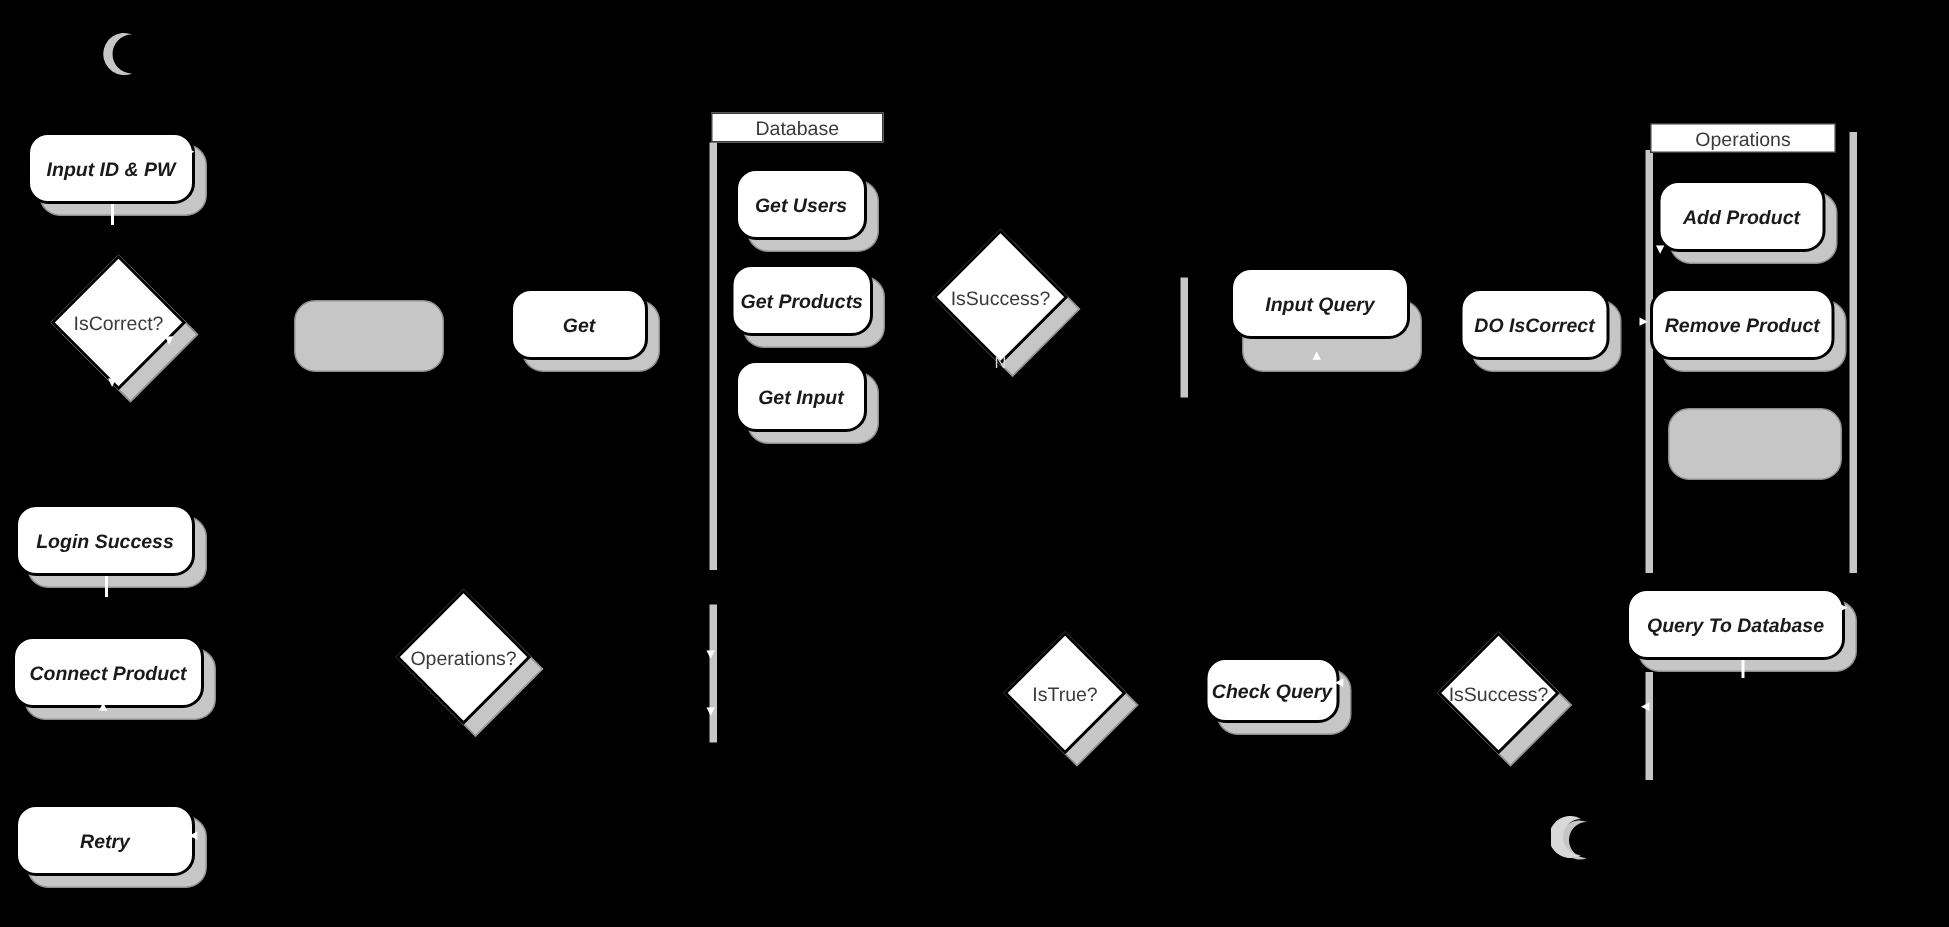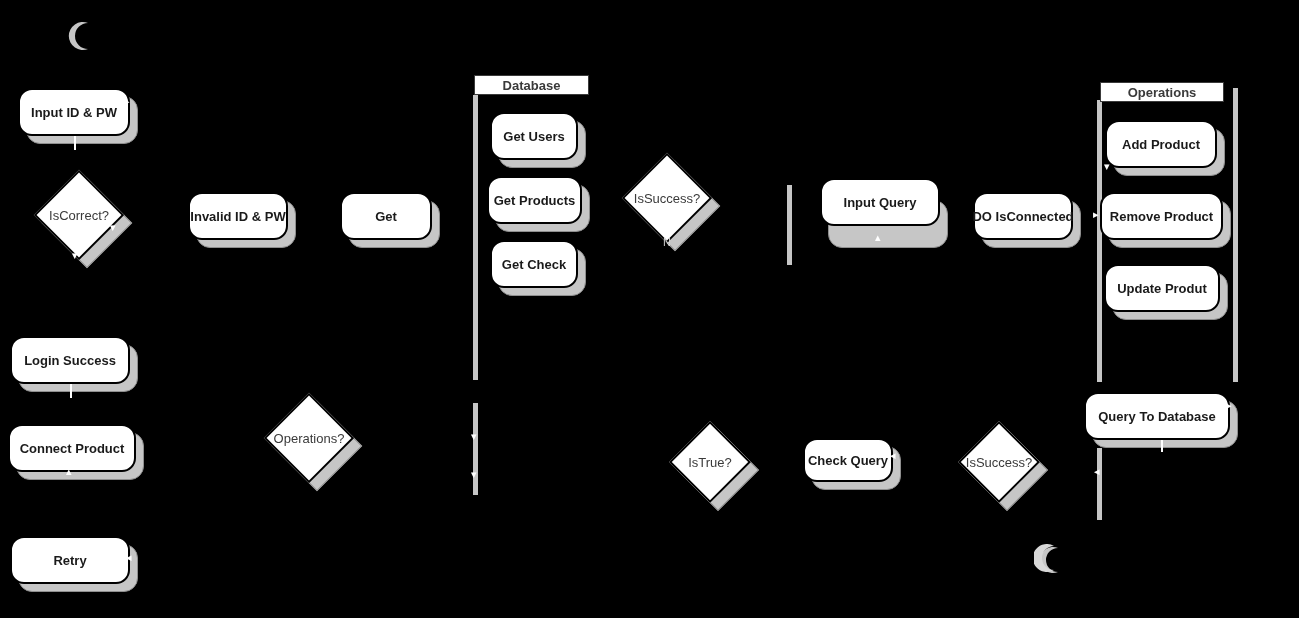--- a/index.html
+++ b/index.html
@@ -25,21 +25,21 @@
     border-radius: 14px;
     display: flex;
     align-items: center;
     justify-content: center;
     color: #1a1a1a;
     font-weight: bold;
     font-size: 13px;
     white-space: nowrap;
     z-index: 5;
   }
-  .node .nlabel { pointer-events: none; }
+  .node .nlabel { pointer-events: none; font-style: italic; }
 
   
   .node-shadow {
     position: absolute;
     box-sizing: border-box;
     background: #c6c6c6;
     border: 1px solid #8f8f8f;
     border-radius: 14px;
     z-index: 3;
   }
@@ -89,21 +89,20 @@
     position: absolute;
     box-sizing: border-box;
     background: #ffffff;
     border: 1px solid #3a3a3a;
     color: #3a3a3a;
     font-size: 13px;
     display: flex;
     align-items: center;
     justify-content: center;
     z-index: 4;
-    font-weight: bold;
   }
   .vline {
     position: absolute;
     background: #c6c6c6;
     width: 5px;
     z-index: 2;
   }
 
   
   .moon {
@@ -192,23 +191,20 @@
   </div>
   <div class="tick" style="left:66px; top:466px;">▴</div>
 
   <div class="node-shadow" style="left:18px; top:544px; width:120px; height:48px;"></div>
   <div class="node" style="left:10px; top:536px; width:120px; height:48px;">
     <span class="nlabel">Retry</span>
   </div>
   <div class="tick" style="left:126px; top:552px;">◂</div>
 
   <div class="node-shadow" style="left:196px; top:200px; width:100px; height:48px;"></div>
-  <div class="node" style="left:188px; top:192px; width:100px; height:48px;">
-    <span class="nlabel">Invalid ID &amp; PW</span>
-  </div>
 
   <div class="node-shadow" style="left:348px; top:200px; width:92px; height:48px;"></div>
   <div class="node" style="left:340px; top:192px; width:92px; height:48px;">
     <span class="nlabel">Get</span>
   </div>
 
   <div class="diamond-shadow" style="left:285px; top:414px; width:64px; height:64px;"></div>
   <div class="diamond-wrap" style="left:277px; top:406px; width:64px; height:64px;">
     <div class="diamond"></div>
     <div class="diamond-text">Operations?</div>
@@ -219,57 +215,54 @@
     <span class="nlabel">Get Users</span>
   </div>
 
   <div class="node-shadow" style="left:495px; top:184px; width:95px; height:48px;"></div>
   <div class="node" style="left:487px; top:176px; width:95px; height:48px;">
     <span class="nlabel">Get Products</span>
   </div>
 
   <div class="node-shadow" style="left:498px; top:248px; width:88px; height:48px;"></div>
   <div class="node" style="left:490px; top:240px; width:88px; height:48px;">
-    <span class="nlabel">Get Check</span>
+    <span class="nlabel">Get Input</span>
   </div>
 
   <div class="diamond-shadow" style="left:643px; top:174px; width:64px; height:64px;"></div>
   <div class="diamond-wrap" style="left:635px; top:166px; width:64px; height:64px;">
     <div class="diamond"></div>
     <div class="diamond-text">IsSuccess?</div>
   </div>
   <div class="edge-label" style="left:663px; top:236px;">N</div>
 
   <div class="node-shadow" style="left:828px; top:200px; width:120px; height:48px;"></div>
   <div class="node" style="left:820px; top:178px; width:120px; height:48px;">
     <span class="nlabel">Input Query</span>
   </div>
   <div class="tick" style="left:875px; top:232px;">▴</div>
 
   <div class="node-shadow" style="left:981px; top:200px; width:100px; height:48px;"></div>
   <div class="node" style="left:973px; top:192px; width:100px; height:48px;">
-    <span class="nlabel">DO IsConnected</span>
+    <span class="nlabel">DO IsCorrect</span>
   </div>
 
   <div class="node-shadow" style="left:1113px; top:128px; width:112px; height:48px;"></div>
   <div class="node" style="left:1105px; top:120px; width:112px; height:48px;">
     <span class="nlabel">Add Product</span>
   </div>
   <div class="tick" style="left:1104px; top:161px;">▾</div>
 
   <div class="node-shadow" style="left:1108px; top:200px; width:123px; height:48px;"></div>
   <div class="node" style="left:1100px; top:192px; width:123px; height:48px;">
     <span class="nlabel">Remove Product</span>
   </div>
   <div class="tick" style="left:1093px; top:209px;">▸</div>
 
   <div class="node-shadow" style="left:1112px; top:272px; width:116px; height:48px;"></div>
-  <div class="node" style="left:1104px; top:264px; width:116px; height:48px;">
-    <span class="nlabel">Update Produt</span>
-  </div>
 
   <div class="node-shadow" style="left:1092px; top:400px; width:146px; height:48px;"></div>
   <div class="node" style="left:1084px; top:392px; width:146px; height:48px;text-align:center;">
     <span class="nlabel">Query To Database</span>
   </div>
   <div class="stub" style="left:1161px; top:440px; width:2px; height:12px;"></div>
   <div class="tick" style="left:1226px; top:400px;">▸</div>
   <div class="tick" style="left:1094px; top:466px;">◂</div>
 
   <div class="diamond-shadow" style="left:689px; top:441px; width:58px; height:58px;"></div>

